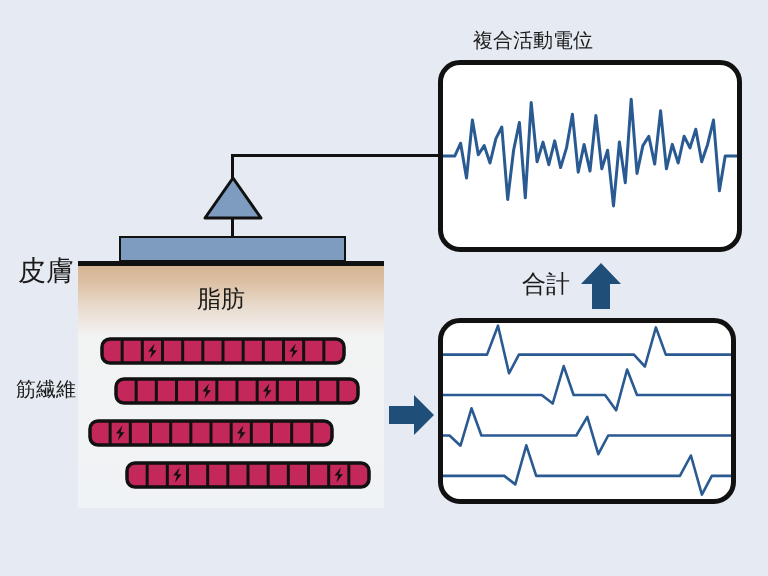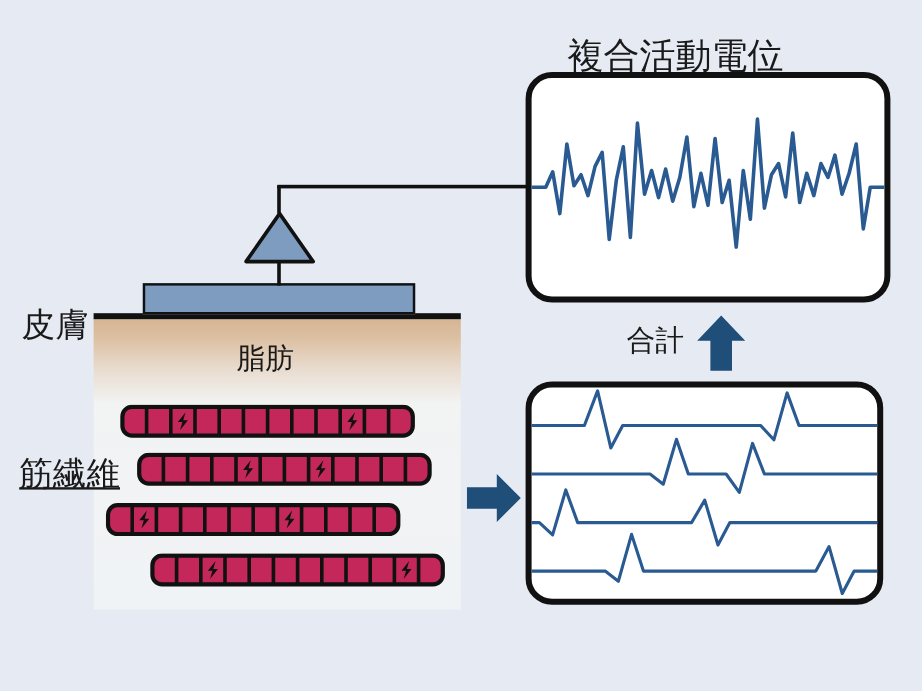--- a/index.html
+++ b/index.html
@@ -7,22 +7,22 @@
   body{
     width:768px;height:576px;
     background:#e6eaf2;
     font-family:"Liberation Sans","DejaVu Sans",sans-serif;
     overflow:hidden;
   }
   #stage{position:relative;width:768px;height:576px;}
   .lbl{position:absolute;color:#1a1a1a;white-space:nowrap;}
   .lbl-skin{left:18px;top:252px;font-size:28px;}
   .lbl-fat{left:197px;top:283px;font-size:24px;}
-  .lbl-fiber{left:16px;top:376px;font-size:28px;text-decoration:underline;}
-  .lbl-cmap{left:473px;top:27px;font-size:30px;}
+  .lbl-fiber{left:16px;top:376px;font-size:20px;}
+  .lbl-cmap{left:473px;top:27px;font-size:20px;}
   .lbl-ap{left:477px;top:509px;font-size:24px;}
   .lbl-sum{left:522px;top:268px;font-size:24px;}
 
   
   #tissue{
     position:absolute;left:78px;top:266px;width:306px;height:242px;
     background:linear-gradient(to bottom,#d6b593 0px,#dcc0a3 16px,#e9dccf 42px,#f2f3f3 70px,#f0f3f6 100%);
   }
   #skinline{
     position:absolute;left:78px;top:261px;width:306px;height:5px;background:#111;

